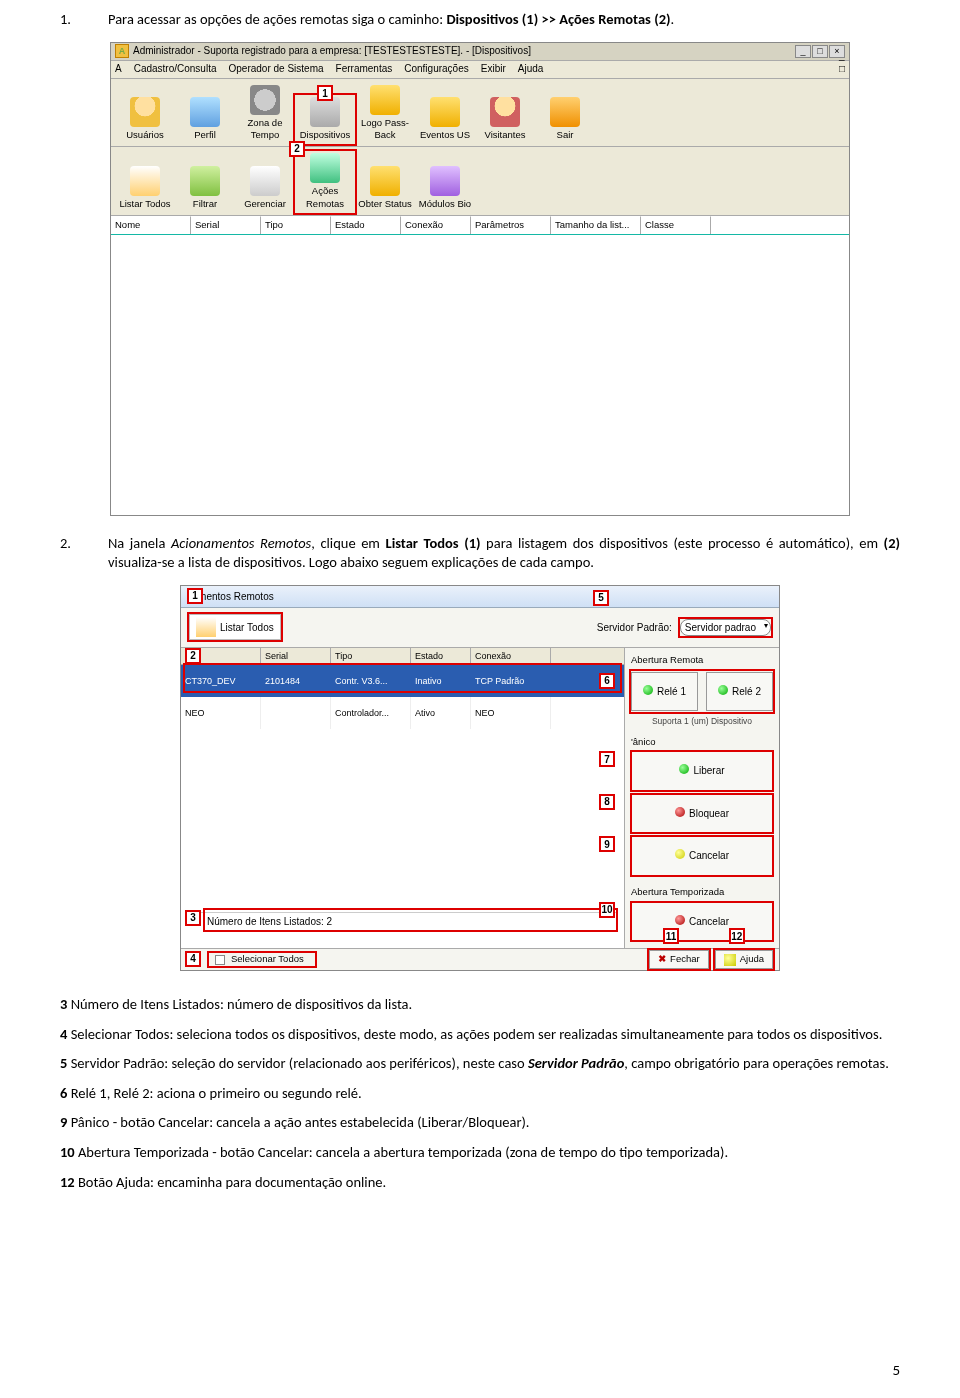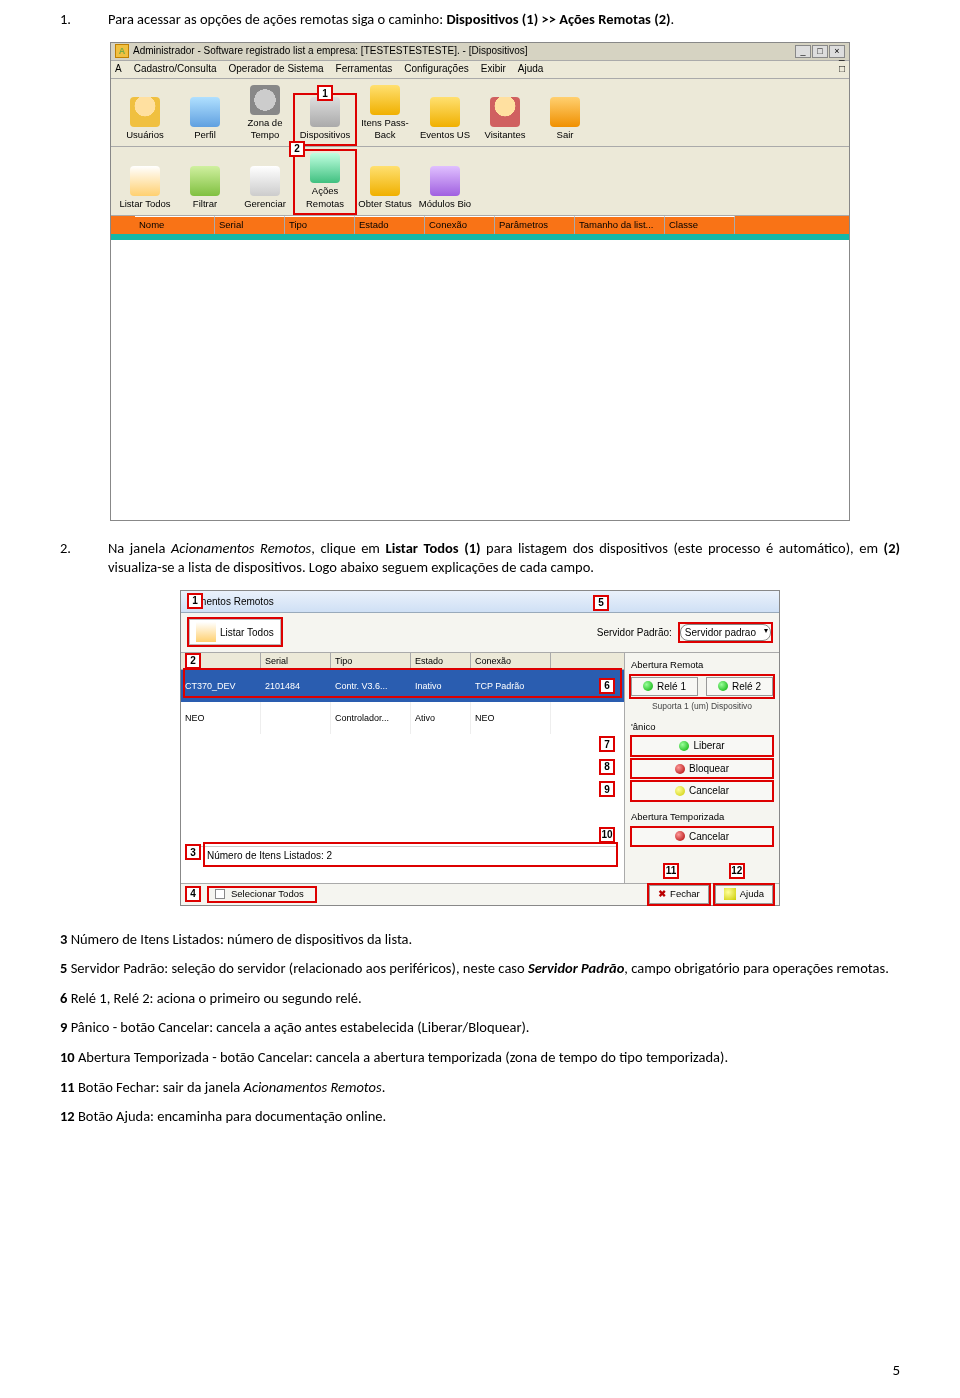--- a/index.html
+++ b/index.html
@@ -34,21 +34,21 @@
   .title-bar .ttext { flex:1; }
   .title-bar .wbtns { display:flex; gap:1px; }
   .title-bar .wbtn { width:16px; height:13px; border:1px solid #888; background:#ddd; font-size:9px; display:flex; align-items:center; justify-content:center; }
   .menu-bar { display:flex; align-items:center; height:18px; padding:0 4px; gap:12px; border-bottom:1px solid #aaa; background:#ece9d8; }
   .toolbar-row { display:flex; align-items:flex-end; padding:4px 4px 2px 4px; border-bottom:1px solid #aaa; background:#ece9d8; }
   .tool-btn { width:60px; display:flex; flex-direction:column; align-items:center; gap:2px; position:relative; padding:2px 0; }
   .tool-btn .ico { width:30px; height:30px; border-radius:4px; }
   .tool-btn .lbl { font-size:9.5px; text-align:center; }
   .redbox { position:absolute; border:2px solid #d00; z-index:5; }
   .num-badge { position:absolute; border:2px solid #d00; background:#fff; width:16px; height:16px; display:flex; align-items:center; justify-content:center; font-size:10px; font-weight:bold; z-index:6; }
-  .col-headers { display:flex; background:#f97316; border-bottom:6px solid #14b8a6;padding-left:24px; }
+  .col-headers { display:flex; background:#ffffff; border-bottom:1px solid #14b8a6; }
   .col-headers .ch { border-right:1px solid #aaa; border-top:1px solid #fff; padding:2px 4px; font-size:9.5px; }
   .grid-body { height:280px; background:#fff; border-top:1px solid #fff; }
 
   
   .ico-user { background: radial-gradient(circle at 50% 30%, #ffe0a0 40%, #f0c040 41%); }
   .ico-perfil { background: linear-gradient(#b0e0ff,#60a0e0); }
   .ico-zona { background: radial-gradient(circle,#ccc 50%,#888 51%); border-radius:50%; }
   .ico-disp { background: linear-gradient(#ddd,#aaa); }
   .ico-apb { background: linear-gradient(#ffe070,#f0b000); }
   .ico-evn { background: linear-gradient(#ffe070,#f0b000); }
@@ -81,21 +81,21 @@
   .s2-left { flex:1; }
   .s2-right { width:155px; border-left:1px solid #aaa; background:#f5f5f0; padding:4px; position:relative; }
   .s2-left .cols { display:flex; background:#ece9d8; border-bottom:1px solid #aaa; }
   .s2-left .cols .c { border-right:1px solid #aaa; padding:2px 4px; font-size:9px; }
   .s2-left .row { display:flex; font-size:9px; }
   .s2-left .row .c { padding:10px 4px; border-right:1px solid #eee; }
   .s2-left .rowsel { background:#2a5db0; color:#fff; }
   .s2-left .rowsel .c { border-right:1px solid #2a5db0; }
 
   .panel-lbl { font-size:9.5px; margin:2px 0 2px 2px; }
-  .rbtn { display:flex; align-items:center; justify-content:center; gap:4px; border:1px solid #999; background:#f8f8f5; padding:2px 4px; font-size:10px; margin:3px 2px; position:relative; }
+  .rbtn { display:flex; align-items:flex-start; justify-content:center; gap:4px; border:1px solid #999; background:#f8f8f5; padding:12px 4px; font-size:10px; margin:3px 2px; position:relative; }
   .rbtn .dot { width:10px; height:10px; border-radius:50%; }
   .dot-green { background: radial-gradient(circle at 35% 35%, #9f9, #0a0); }
   .dot-red { background: radial-gradient(circle at 35% 35%, #f99, #a00); }
   .dot-yellow { background: radial-gradient(circle at 35% 35%, #ff9, #cc0); }
   .relay-row { display:flex; gap:4px; }
   .relay-row .rbtn { flex:1; }
   .support-note { font-size:8.5px; text-align:center; color:#444; padding:2px 0 6px 0; }
 
   .s2-status { display:flex; align-items:center; height:22px; border-top:1px solid #aaa; background:#f5f5f0; padding:0 6px; font-size:9.5px; gap:6px; }
   .chk { width:10px; height:10px; border:1px solid #888; background:#fff; display:inline-block; }
@@ -113,21 +113,21 @@
   <div class="n">1.</div>
   <div class="t">
     <span>Para acessar as opções de ações remotas siga o caminho: </span><span class="bold">Dispositivos (1) &gt;&gt; Ações Remotas (2)</span><span>.</span>
   </div>
 </div>
 
 <div class="shot1">
 
   <div class="title-bar">
     <div class="aicon">A</div>
-    <div class="ttext">Administrador - Software registrado list a empresa: [TESTESTESTESTE]. - [Dispositivos]</div>
+    <div class="ttext">Administrador - Suporta registrado para a empresa: [TESTESTESTESTE]. - [Dispositivos]</div>
     <div class="wbtns">
       <div class="wbtn">_</div>
       <div class="wbtn">□</div>
       <div class="wbtn">×</div>
     </div>
   </div>
 
   <div class="menu-bar">
     <div class="aicon">A</div>
     <span>Cadastro/Consulta</span>
@@ -158,21 +158,21 @@
         <div class="lbl">Zona de Tempo</div>
       </div>
     <div class="tool-btn" style="position:relative;">
       <div class="ico ico-disp"></div>
         <div class="lbl">Dispositivos</div>
       <div class="redbox" style="top:-2px;left:-2px;right:-2px;bottom:-2px;"></div>
       <div class="num-badge" style="top:-10px;left:22px;">1</div>
     </div>
     <div class="tool-btn">
         <div class="ico ico-apb"></div>
-        <div class="lbl">Itens Pass-Back</div>
+        <div class="lbl">Logo Pass-Back</div>
       </div>
     <div class="tool-btn">
         <div class="ico ico-evn"></div>
         <div class="lbl">Eventos US</div>
       </div>
     <div class="tool-btn">
         <div class="ico ico-vis"></div>
         <div class="lbl">Visitantes</div>
       </div>
     <div class="tool-btn">
@@ -363,21 +363,21 @@
           <div class="dot dot-yellow" style="width:12px;height:12px;"></div>
           <span>Ajuda</span>
         </div>
       <div class="redbox" style="top:-2px;left:-2px;right:-2px;bottom:-2px;"></div>
     </div>
   </div>
 </div>
 
 <div class="desc-list">
   <div class="para"><span class="bold">3</span><span> Número de Itens Listados: número de dispositivos da lista.</span></div>
+  <div class="para"><span class="bold">4</span><span> Selecionar Todos: seleciona todos os dispositivos, deste modo, as ações podem ser realizadas simultaneamente para todos os dispositivos.</span></div>
   <div class="para"><span class="bold">5</span><span> Servidor Padrão: seleção do servidor (relacionado aos periféricos), neste caso </span><span class="bold italic">Servidor Padrão</span><span>, campo obrigatório para operações remotas.</span></div>
   <div class="para"><span class="bold">6</span><span> Relé 1, Relé 2: aciona o primeiro ou segundo relé.</span></div>
   <div class="para"><span class="bold">9</span><span> Pânico - botão Cancelar: cancela a ação antes estabelecida (Liberar/Bloquear).</span></div>
   <div class="para"><span class="bold">10</span><span> Abertura Temporizada - botão Cancelar: cancela a abertura temporizada (zona de tempo do tipo temporizada).</span></div>
-  <div class="para"><span class="bold">11</span><span> Botão Fechar: sair da janela </span><span class="italic">Acionamentos Remotos</span><span>.</span></div>
   <div class="para"><span class="bold">12</span><span> Botão Ajuda:  encaminha para documentação online.</span></div>
 </div>
 
 <div class="page-num">5</div>
 
 </body></html>

